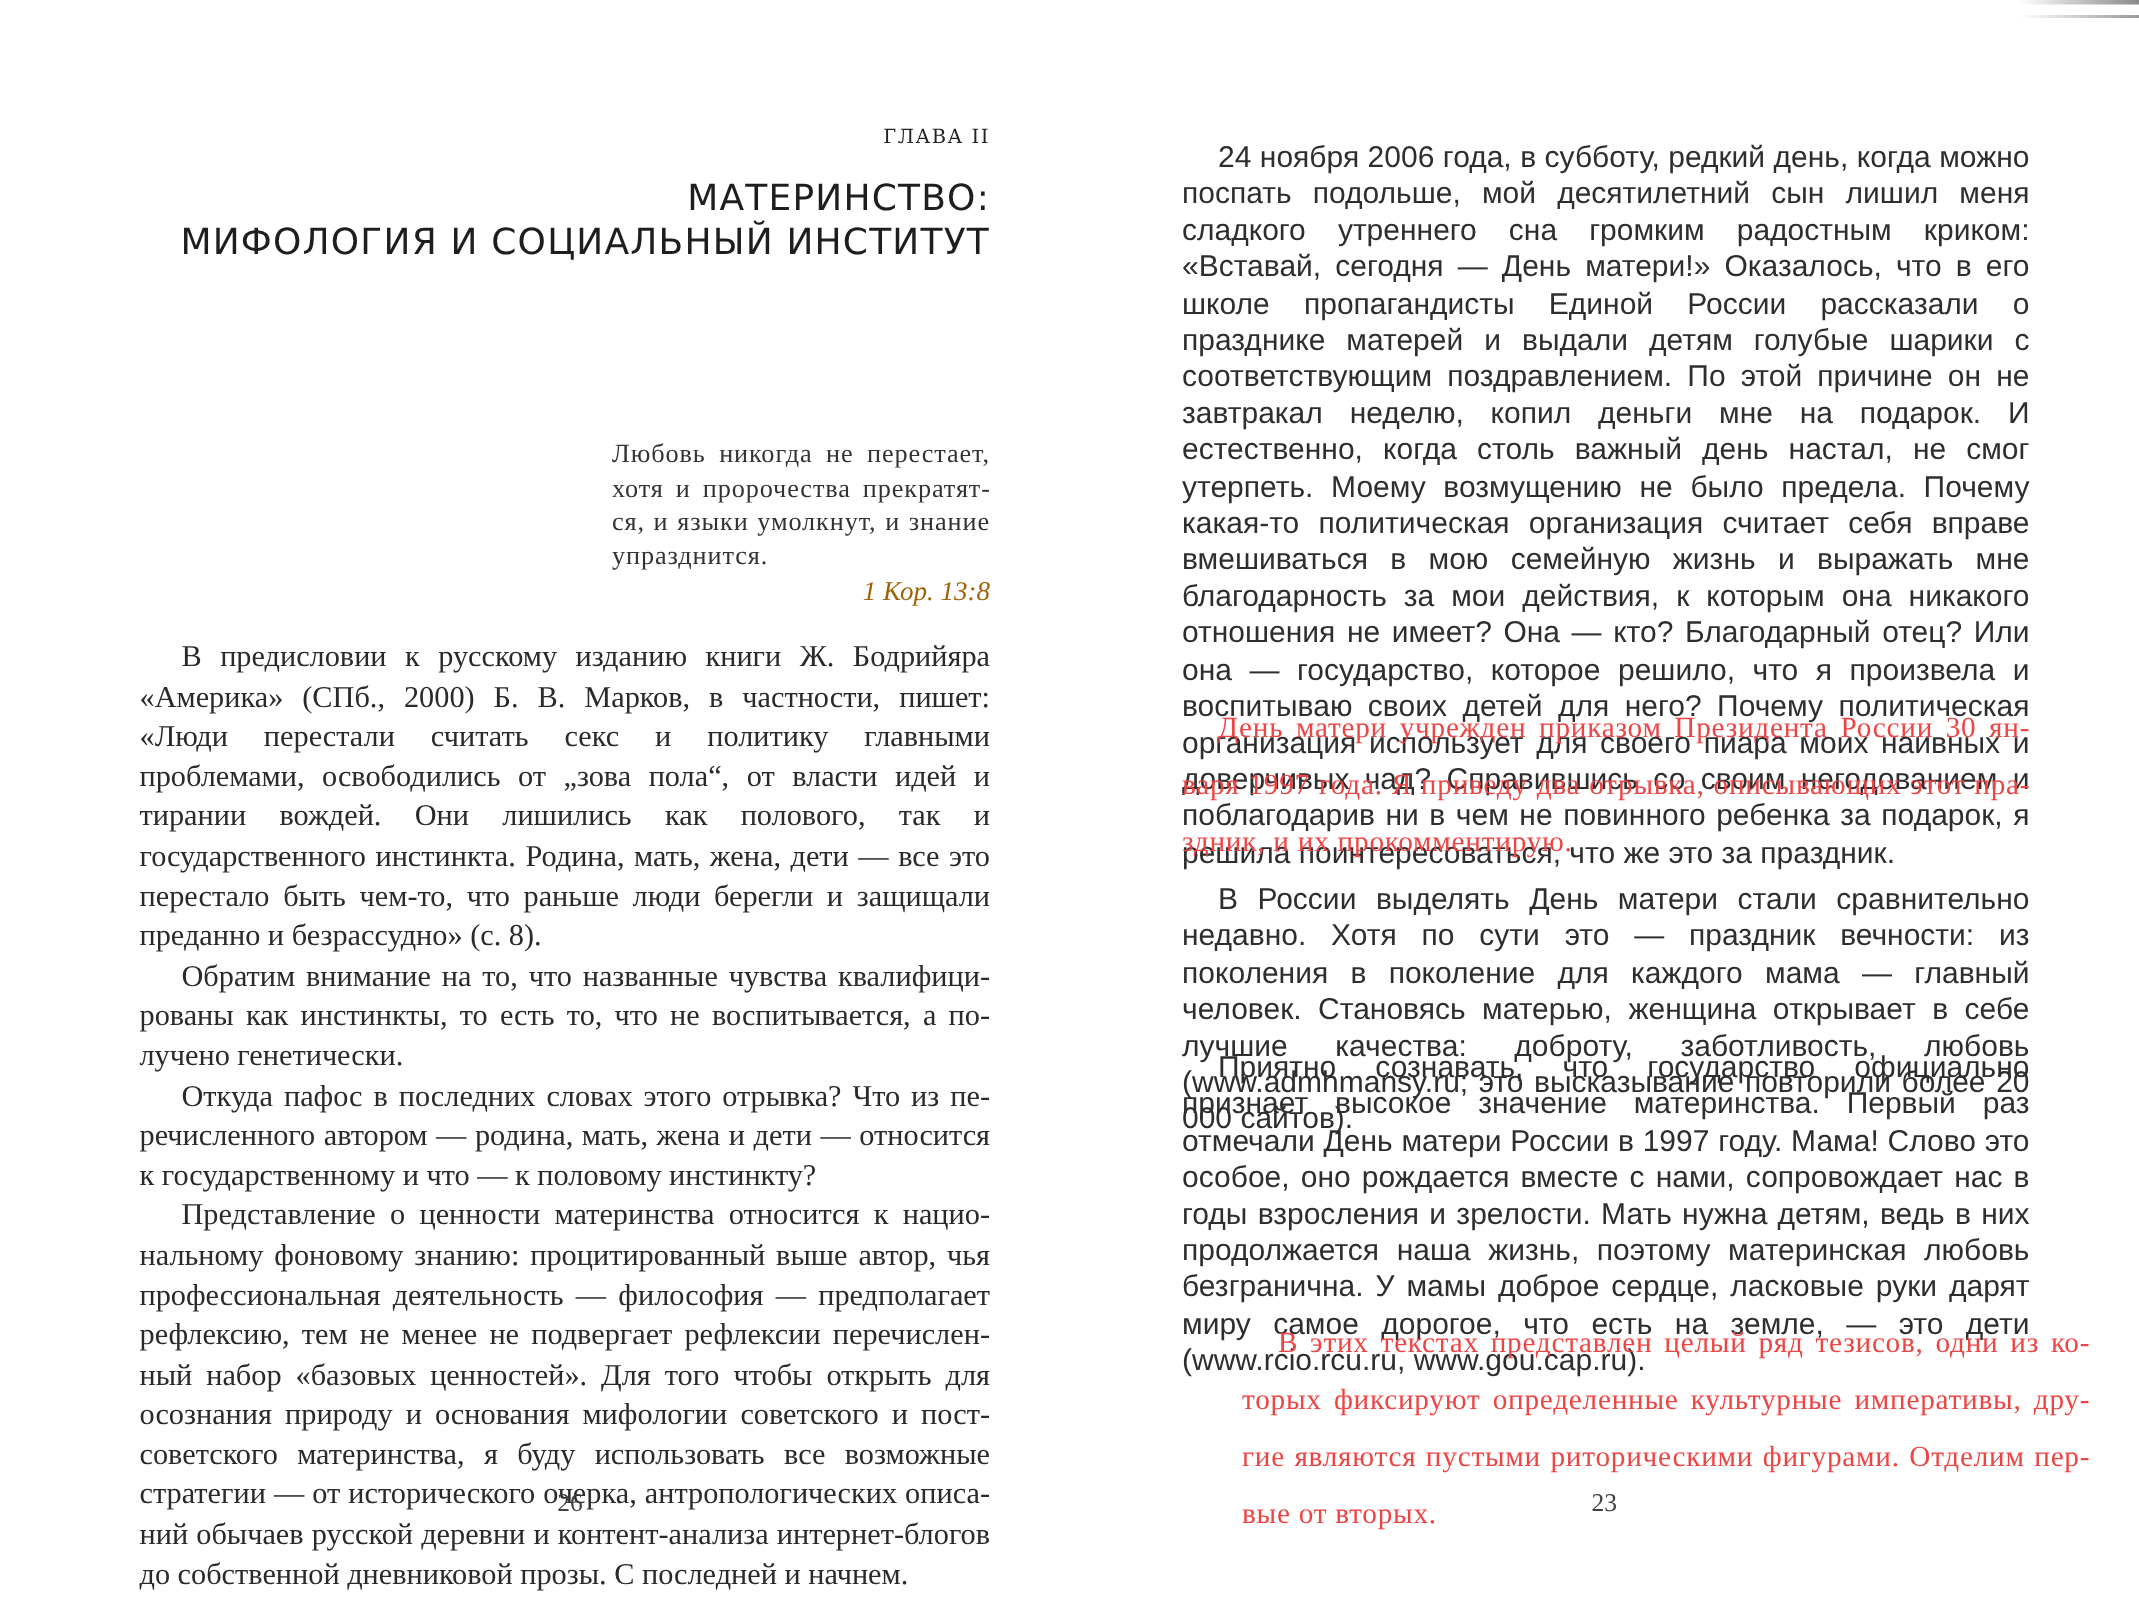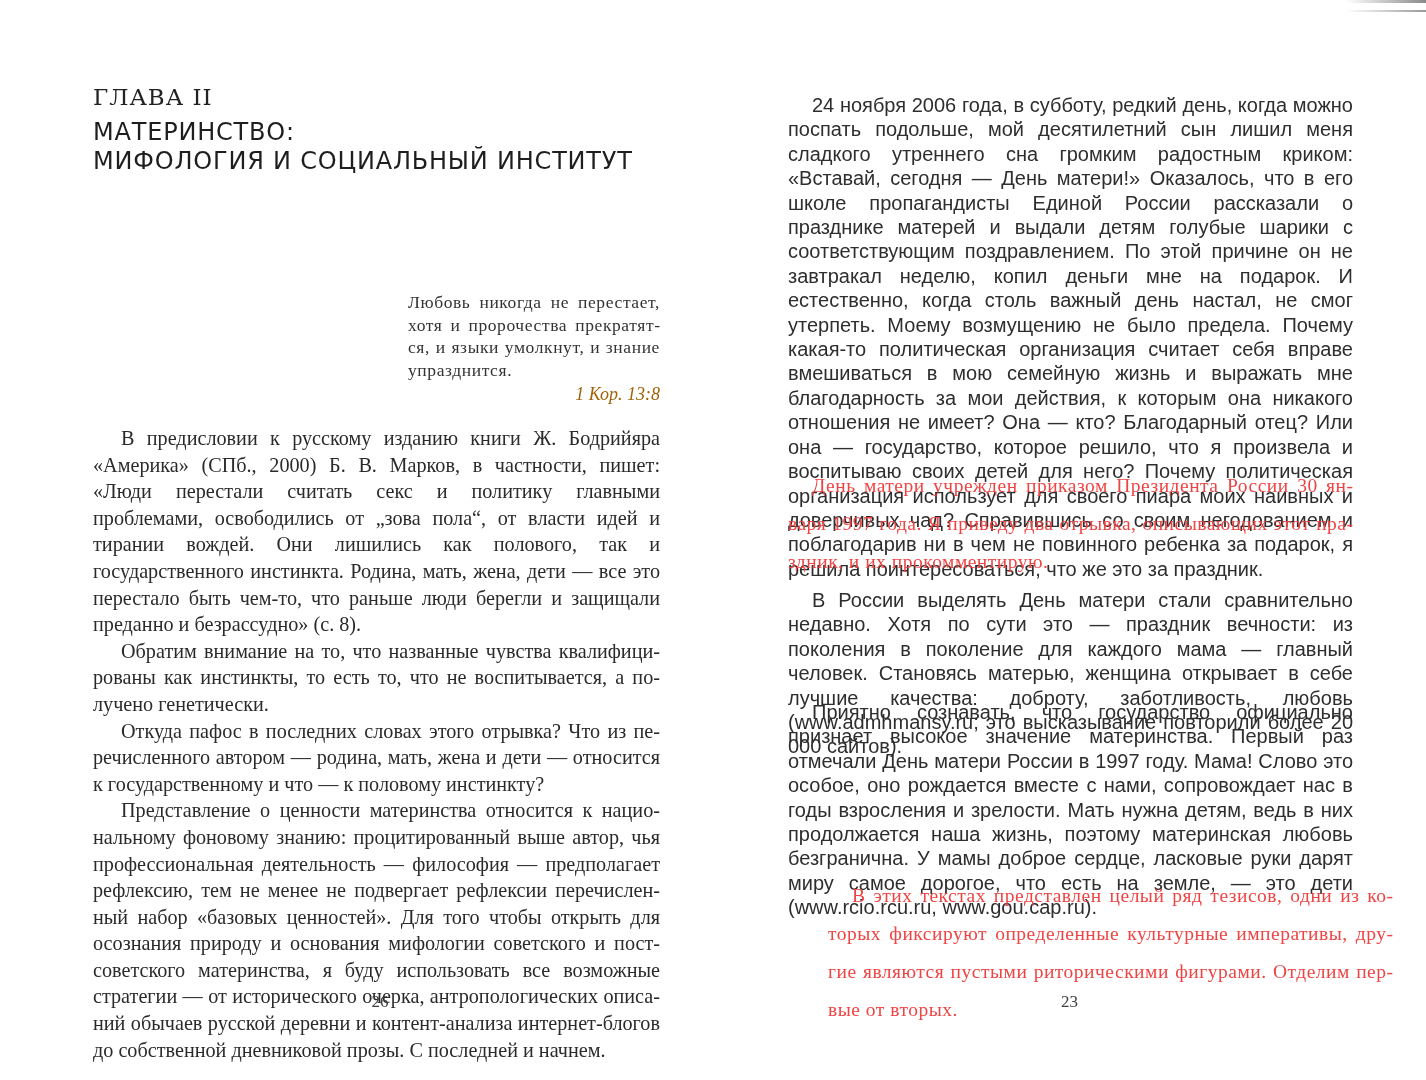--- a/index.html
+++ b/index.html
@@ -11,25 +11,25 @@
     position: absolute; right: 0; top: 0; width: 80px; height: 14px;
   }
   .corner-mark .l1 { position:absolute; right:0; top:0; width:80px; height:3px; background: linear-gradient(to right, rgba(180,180,180,0), #8a8a8a); }
   .corner-mark .l2 { position:absolute; right:0; top:10px; width:80px; height:2px; background: linear-gradient(to right, rgba(200,200,200,0), #9a9a9a); }
 
   .page { position: absolute; top: 0; height: 1080px; }
   .left { left: 0; width: 713px; }
   .right { left: 713px; width: 713px; }
 
   .chapter-label {
-    position: absolute; left: 93px; width: 567px; top: 84px; text-align: left;
-    font-family: "DejaVu Serif", serif; font-size: 23px; letter-spacing: 1px; color: #222;
+    position: absolute; left: 93px; width: 567px; top: 84px; text-align: right;
+    font-family: "DejaVu Serif", serif; font-size: 13px; letter-spacing: 1px; color: #222;
   }
   .chapter-title {
-    position: absolute; left: 93px; width: 567px; top: 118px; text-align: left;
+    position: absolute; left: 93px; width: 567px; top: 118px; text-align: right;
     font-family: "DejaVu Sans", sans-serif; font-size: 24px; line-height: 29px; letter-spacing: 0.8px; color: #1e1e1e;
   }
   .epigraph {
     position: absolute; left: 408px; width: 252px; top: 291px;
     font-family: "Liberation Serif", serif; font-size: 17.5px; line-height: 22.5px; color: #333;
     text-align: justify; letter-spacing: 0.6px;
   }
   .epigraph-source {
     position: absolute; left: 408px; width: 252px; top: 384px; text-align: right;
     font-family: "Liberation Serif", serif; font-style: italic; font-size: 18px; color: #a16207;

